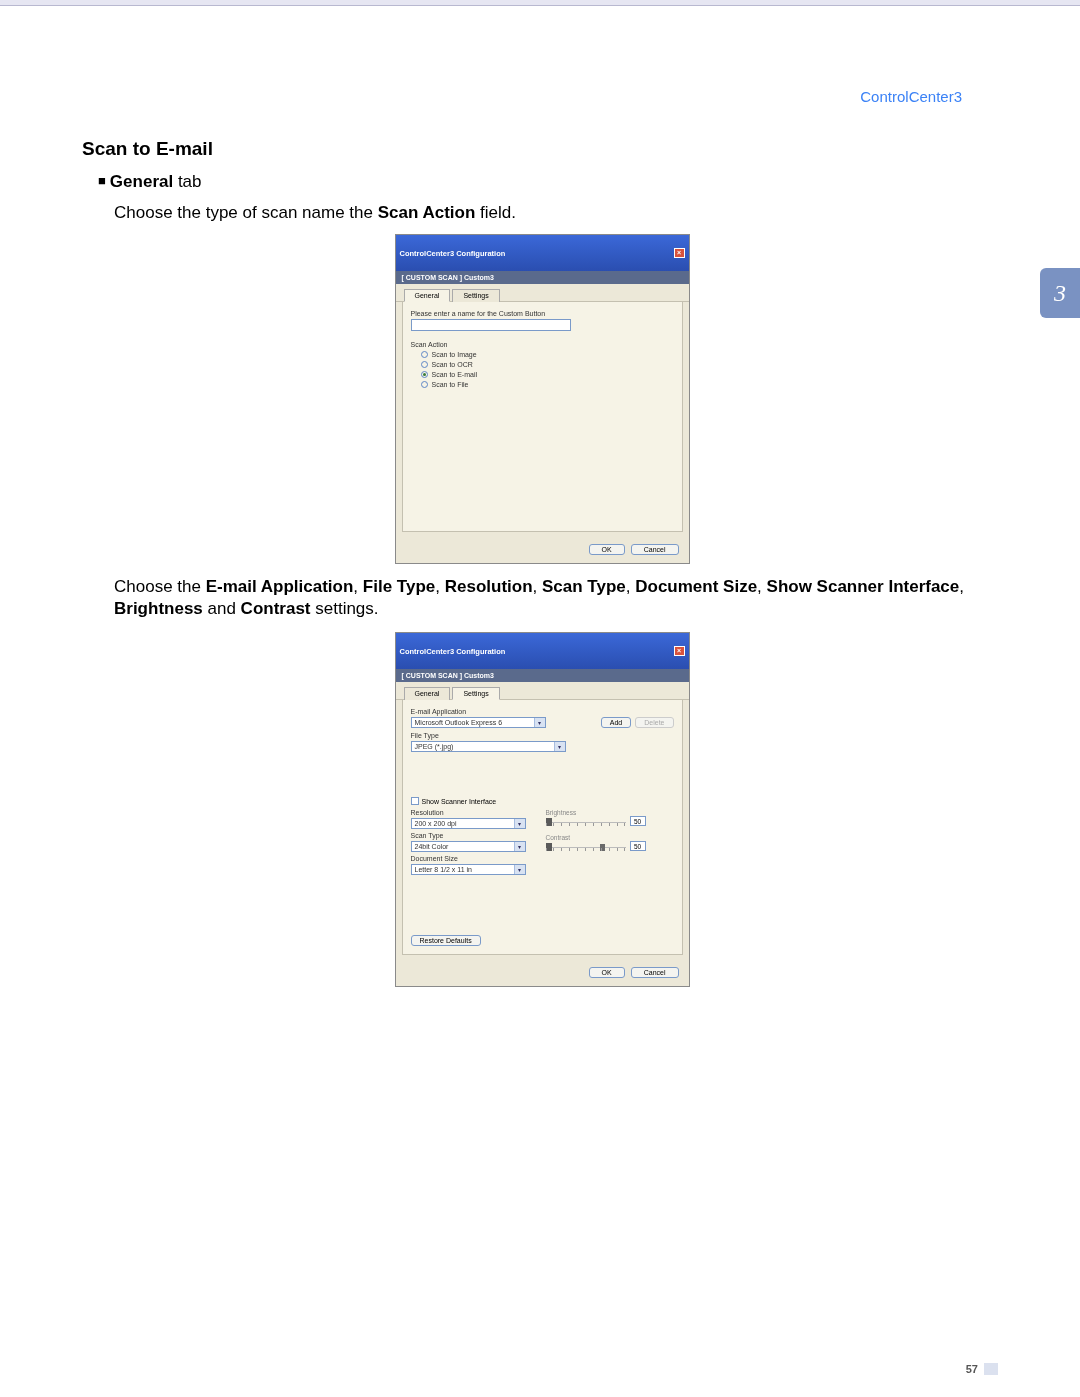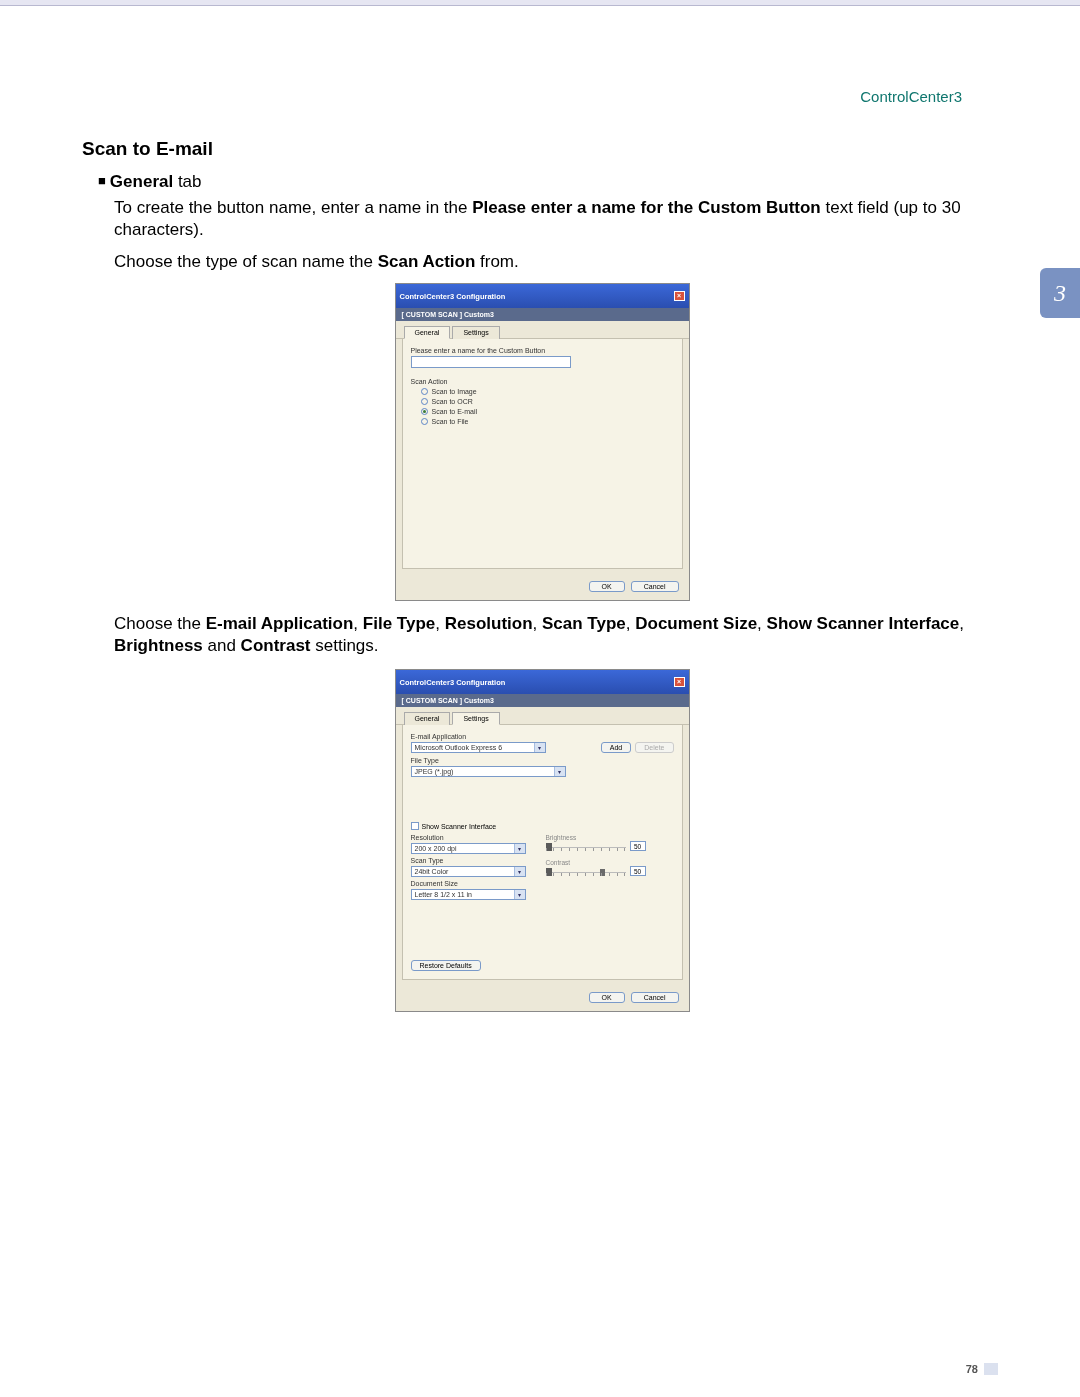--- a/index.html
+++ b/index.html
@@ -16,21 +16,21 @@
     width: 100%;
     height: 6px;
     background: #e6e6f2;
     border-bottom: 1px solid #b8b8d0;
   }
   .header-label {
     position: absolute;
     top: 88px;
     right: 118px;
     font-size: 15px;
-    color: #0f766e;
+    color: #3b82f6;
   }
   .page-content {
     position: absolute;
     top: 138px;
     left: 82px;
     width: 920px;
   }
   .section-title {
     font-size: 19px;
     font-weight: bold;
@@ -49,21 +49,21 @@
     background: #ece8d8;
     font-size: 7.5px;
     position: relative;
   }
   .titlebar {
     height: 14px;
     background: linear-gradient(#3b68d8, #2a4eb0);
     color: #fff;
     font-size: 7.5px;
     font-weight: bold;
-    padding: 12px 4px;
+    padding: 18px 4px;
     display: flex;
     justify-content: space-between;
     align-items: center;
   }
   .close-x {
     width: 11px; height: 10px;
     background: #d9533c;
     border: 1px solid #fff;
     color: #fff;
     font-size: 7px;
@@ -233,25 +233,22 @@
 
 <div class="page-tab">3</div>
 
 <div class="page-content">
   <div class="section-title">Scan to E-mail</div>
 
   <div class="sub-section">
     <div>
       <span class="square">■</span><span class="sub-label">General</span><span class="sub-tab"> tab</span>
     </div>
-    <div class="para">
-      <span>To create the button name, enter a name in the </span><span class="bold">Please enter a name for the Custom Button</span><span> text field (up to 30 characters).</span>
-    </div>
     <div class="para" style="margin-top:10px;">
-      <span>Choose the type of scan name the </span><span class="bold">Scan Action</span><span> from.</span>
+      <span>Choose the type of scan name the </span><span class="bold">Scan Action</span><span> field.</span>
     </div>
   </div>
 
   <div class="dialog">
     <div class="titlebar">
       <span>ControlCenter3 Configuration</span>
       <span class="close-x">×</span>
     </div>
     <div class="subtitle">[  CUSTOM SCAN  ]   Custom3</div>
     <div class="tabs-row">
@@ -398,14 +395,14 @@
       </div>
     </div>
     <div class="button-row">
       <div class="btn">OK</div>
       <div class="btn">Cancel</div>
     </div>
   </div>
 
 </div>
 
-<div class="page-num">78</div>
+<div class="page-num">57</div>
 <div class="page-num-bar"></div>
 
 </body></html>

